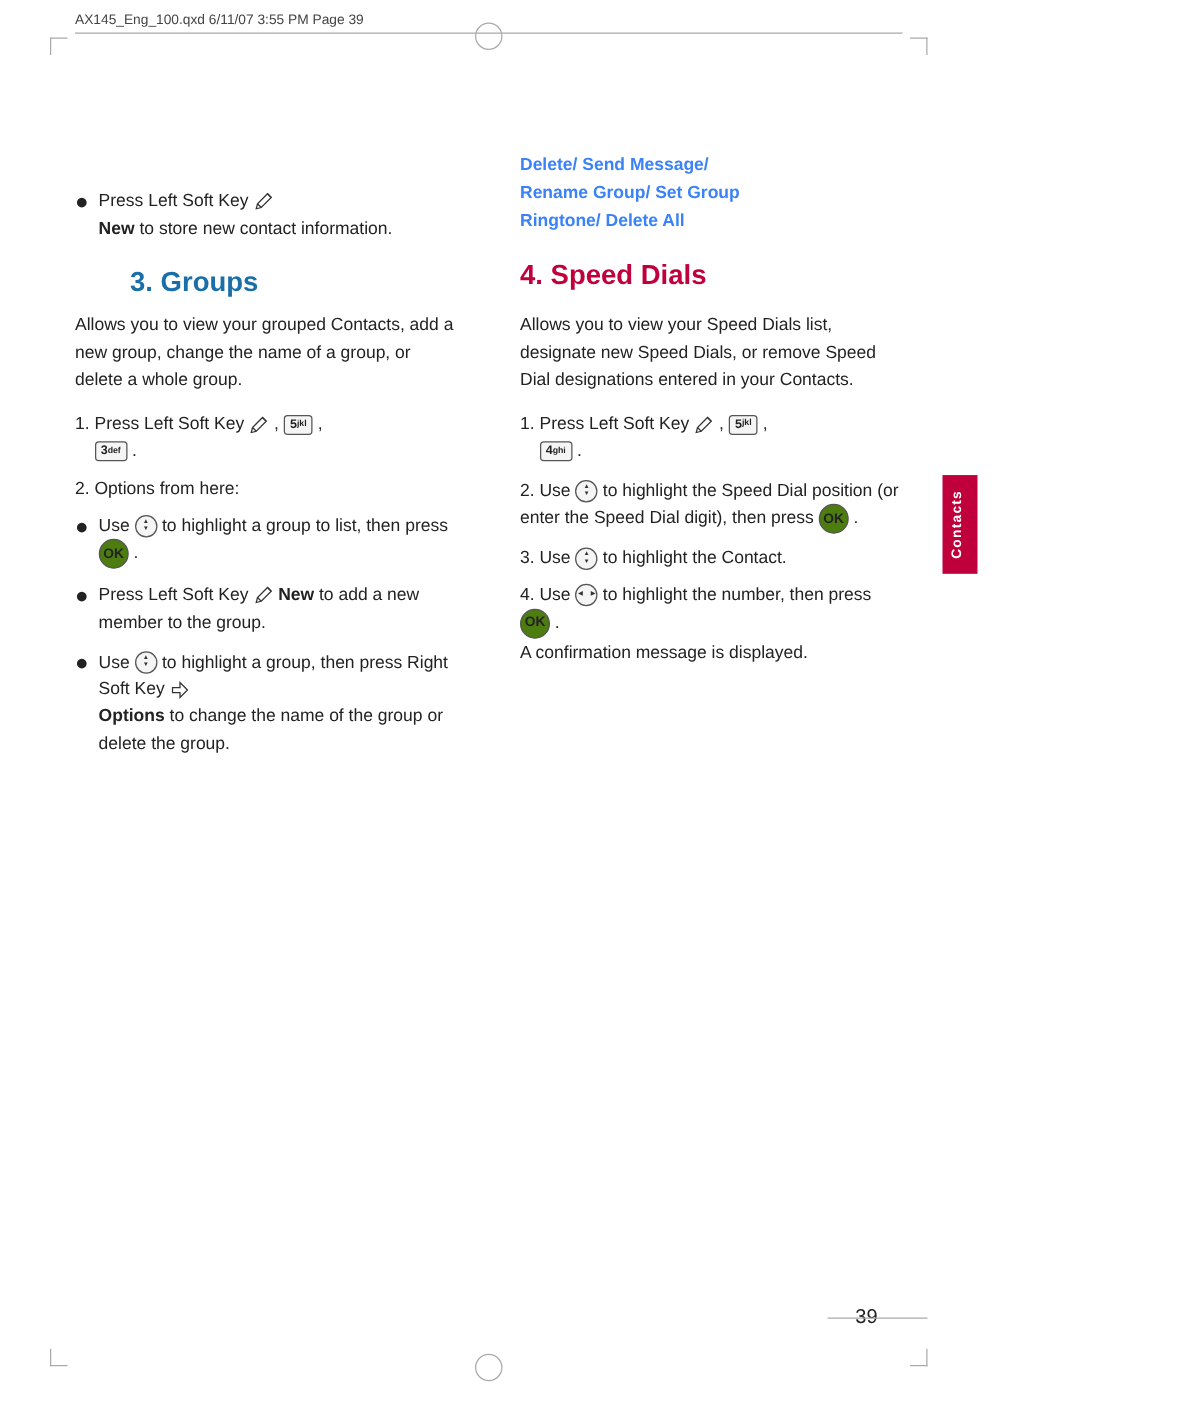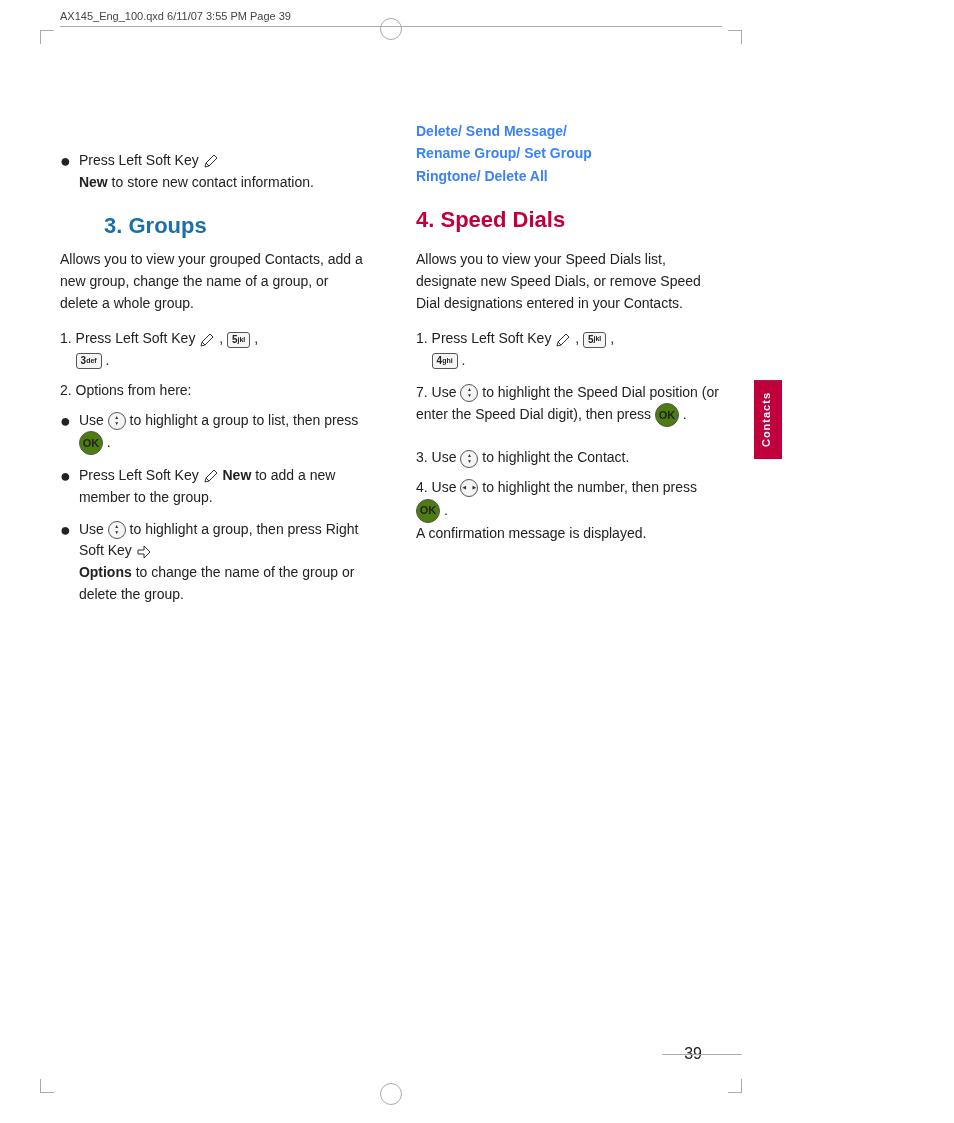--- a/index.html
+++ b/index.html
@@ -474,28 +474,28 @@
           <span>, </span>
           <span class="key-icon">5<span class="key-sub">jkl</span></span>
           <span> , </span>
           <br>
           &nbsp;&nbsp;&nbsp;
           <span class="key-icon">4<span class="key-sub">ghi</span></span>
           <span> .</span>
         </div>
 
         <div class="step-item" style="margin-top: 10px;">
-          <span>7. Use </span>
+          <span>2. Use </span>
           <span class="nav-ud"></span>
           <span> to highlight the Speed Dial position (or enter the Speed Dial digit), then press </span>
           <span class="ok-icon">OK</span>
           <span> .</span>
         </div>
 
-        <div class="step-item" style="margin-top: 20px;">
+        <div class="step-item" style="margin-top: 8px;">
           <span>3. Use </span>
           <span class="nav-ud"></span>
           <span> to highlight the Contact.</span>
         </div>
 
         <div class="step-item" style="margin-top: 8px;">
           <span>4. Use </span>
           <span class="nav-lr"></span>
           <span> to highlight the number, then press </span>
           <span class="ok-icon">OK</span>

